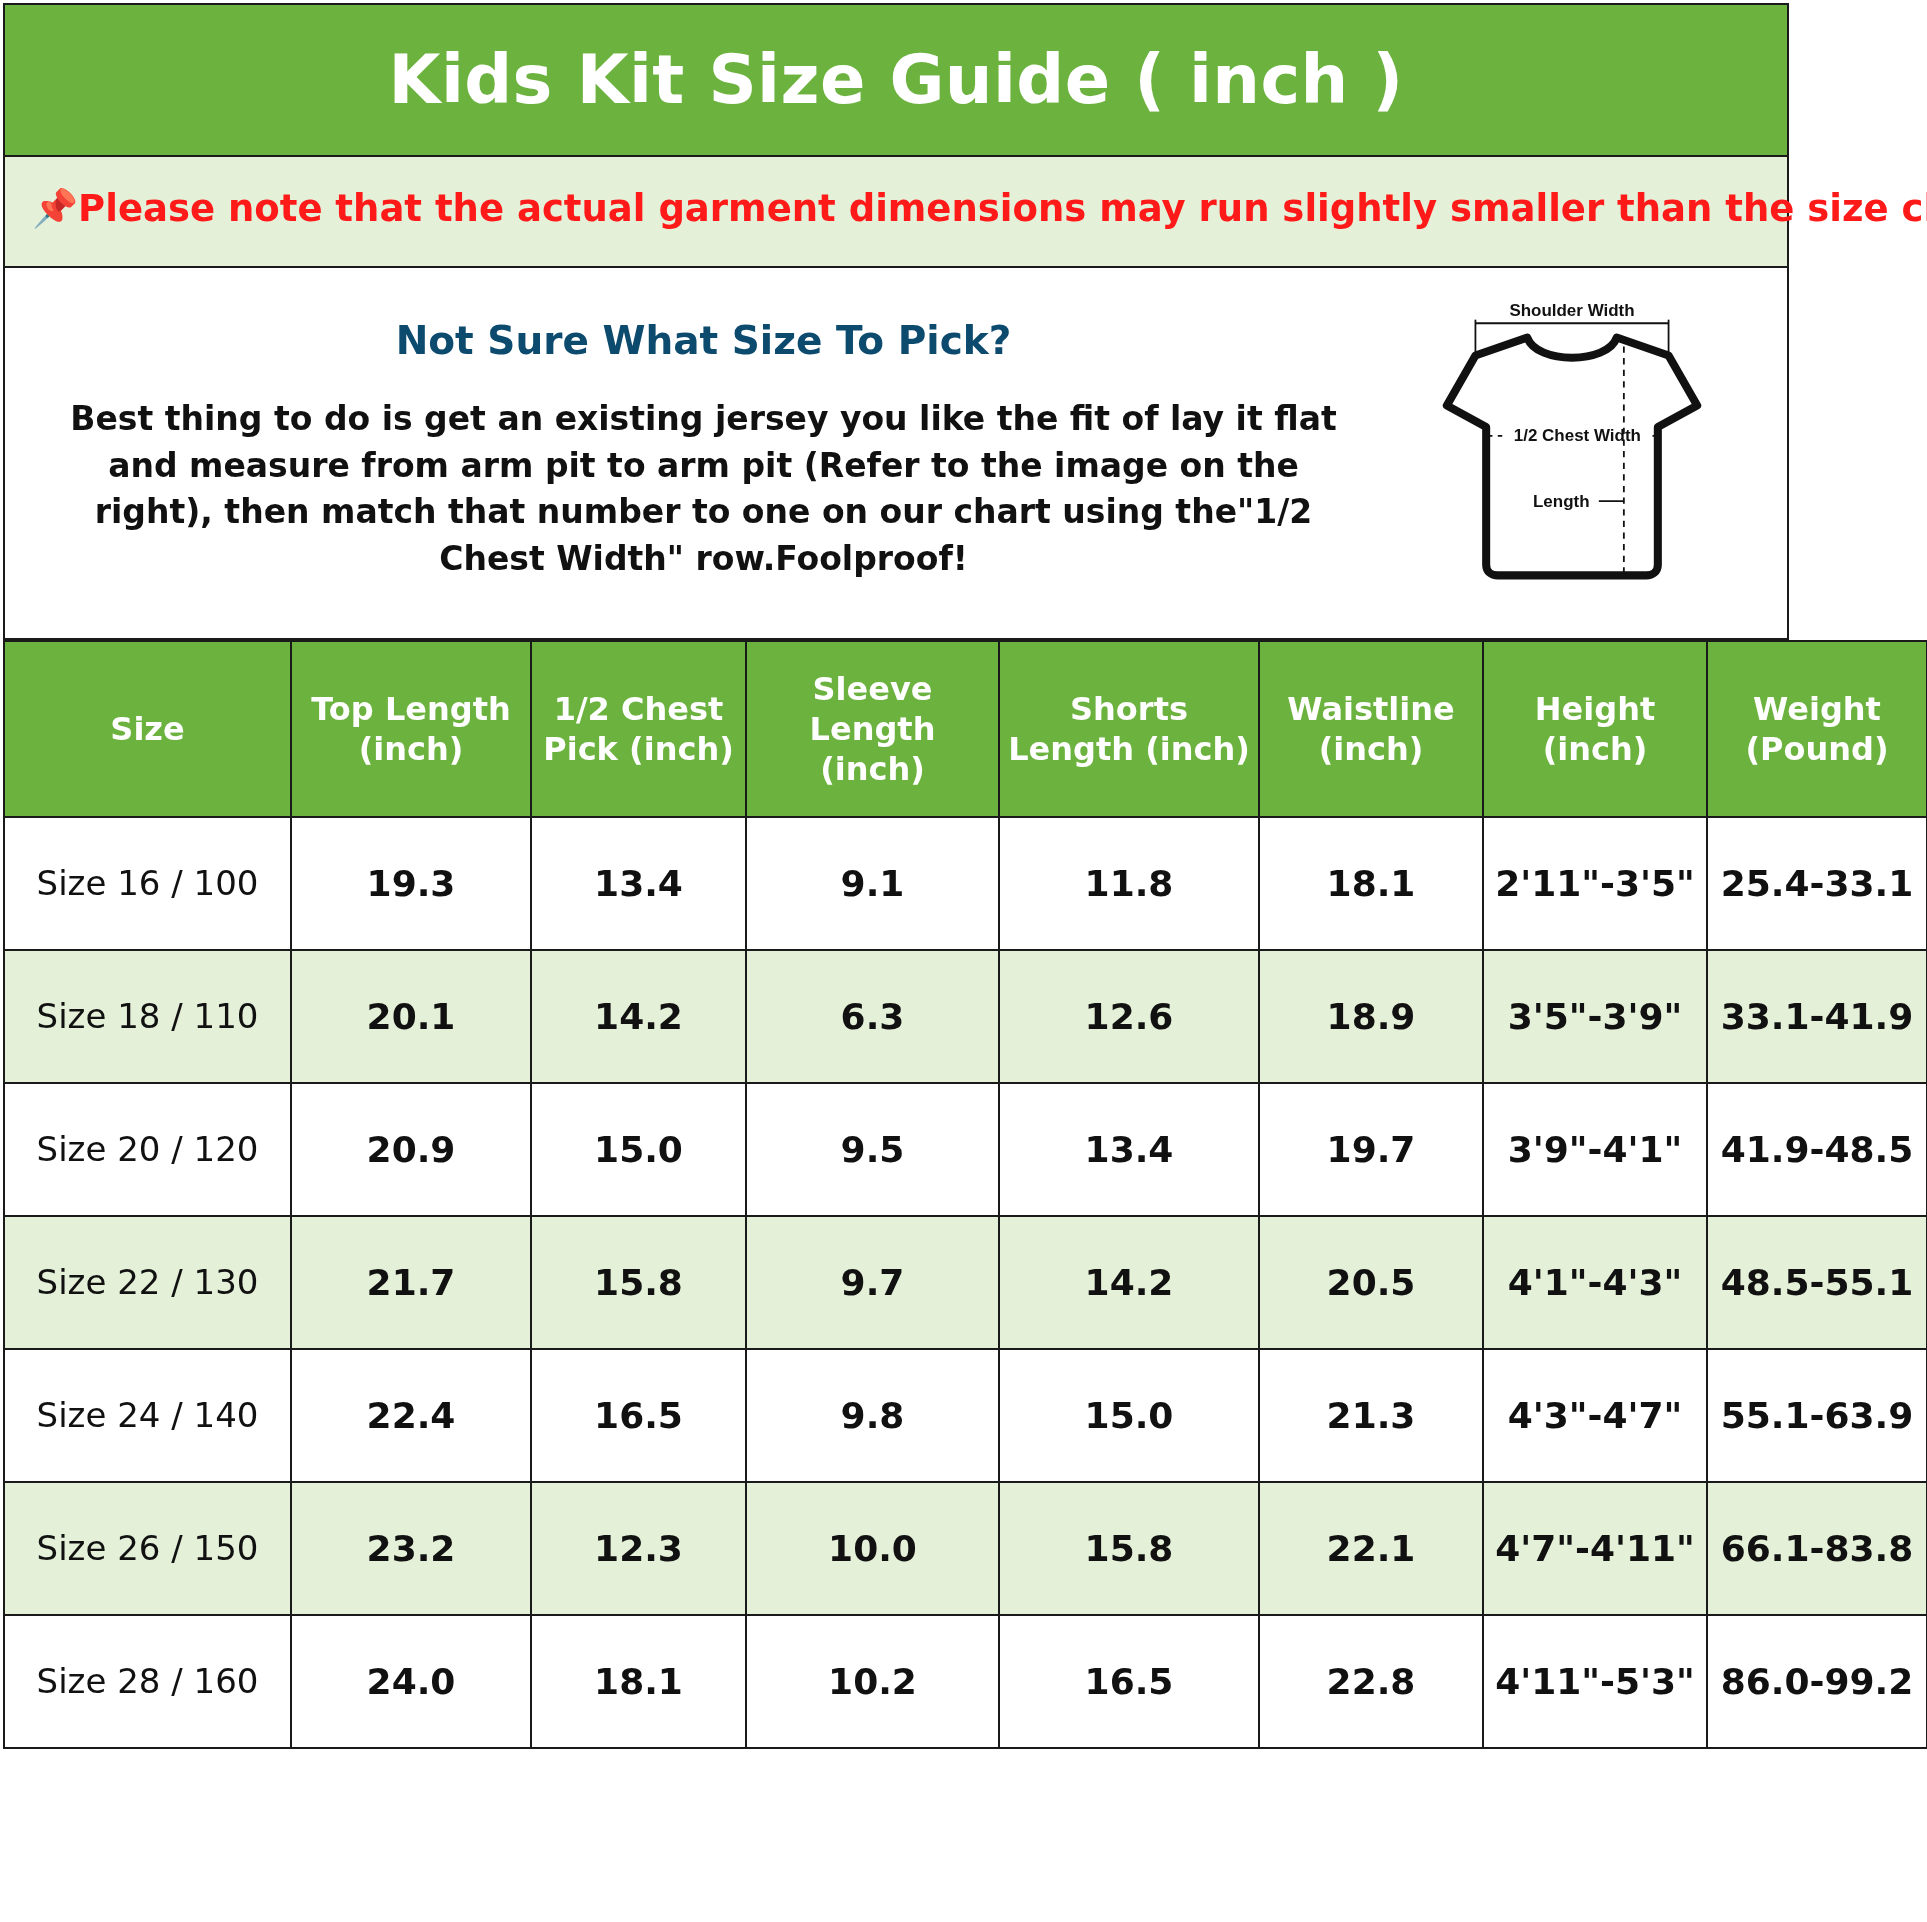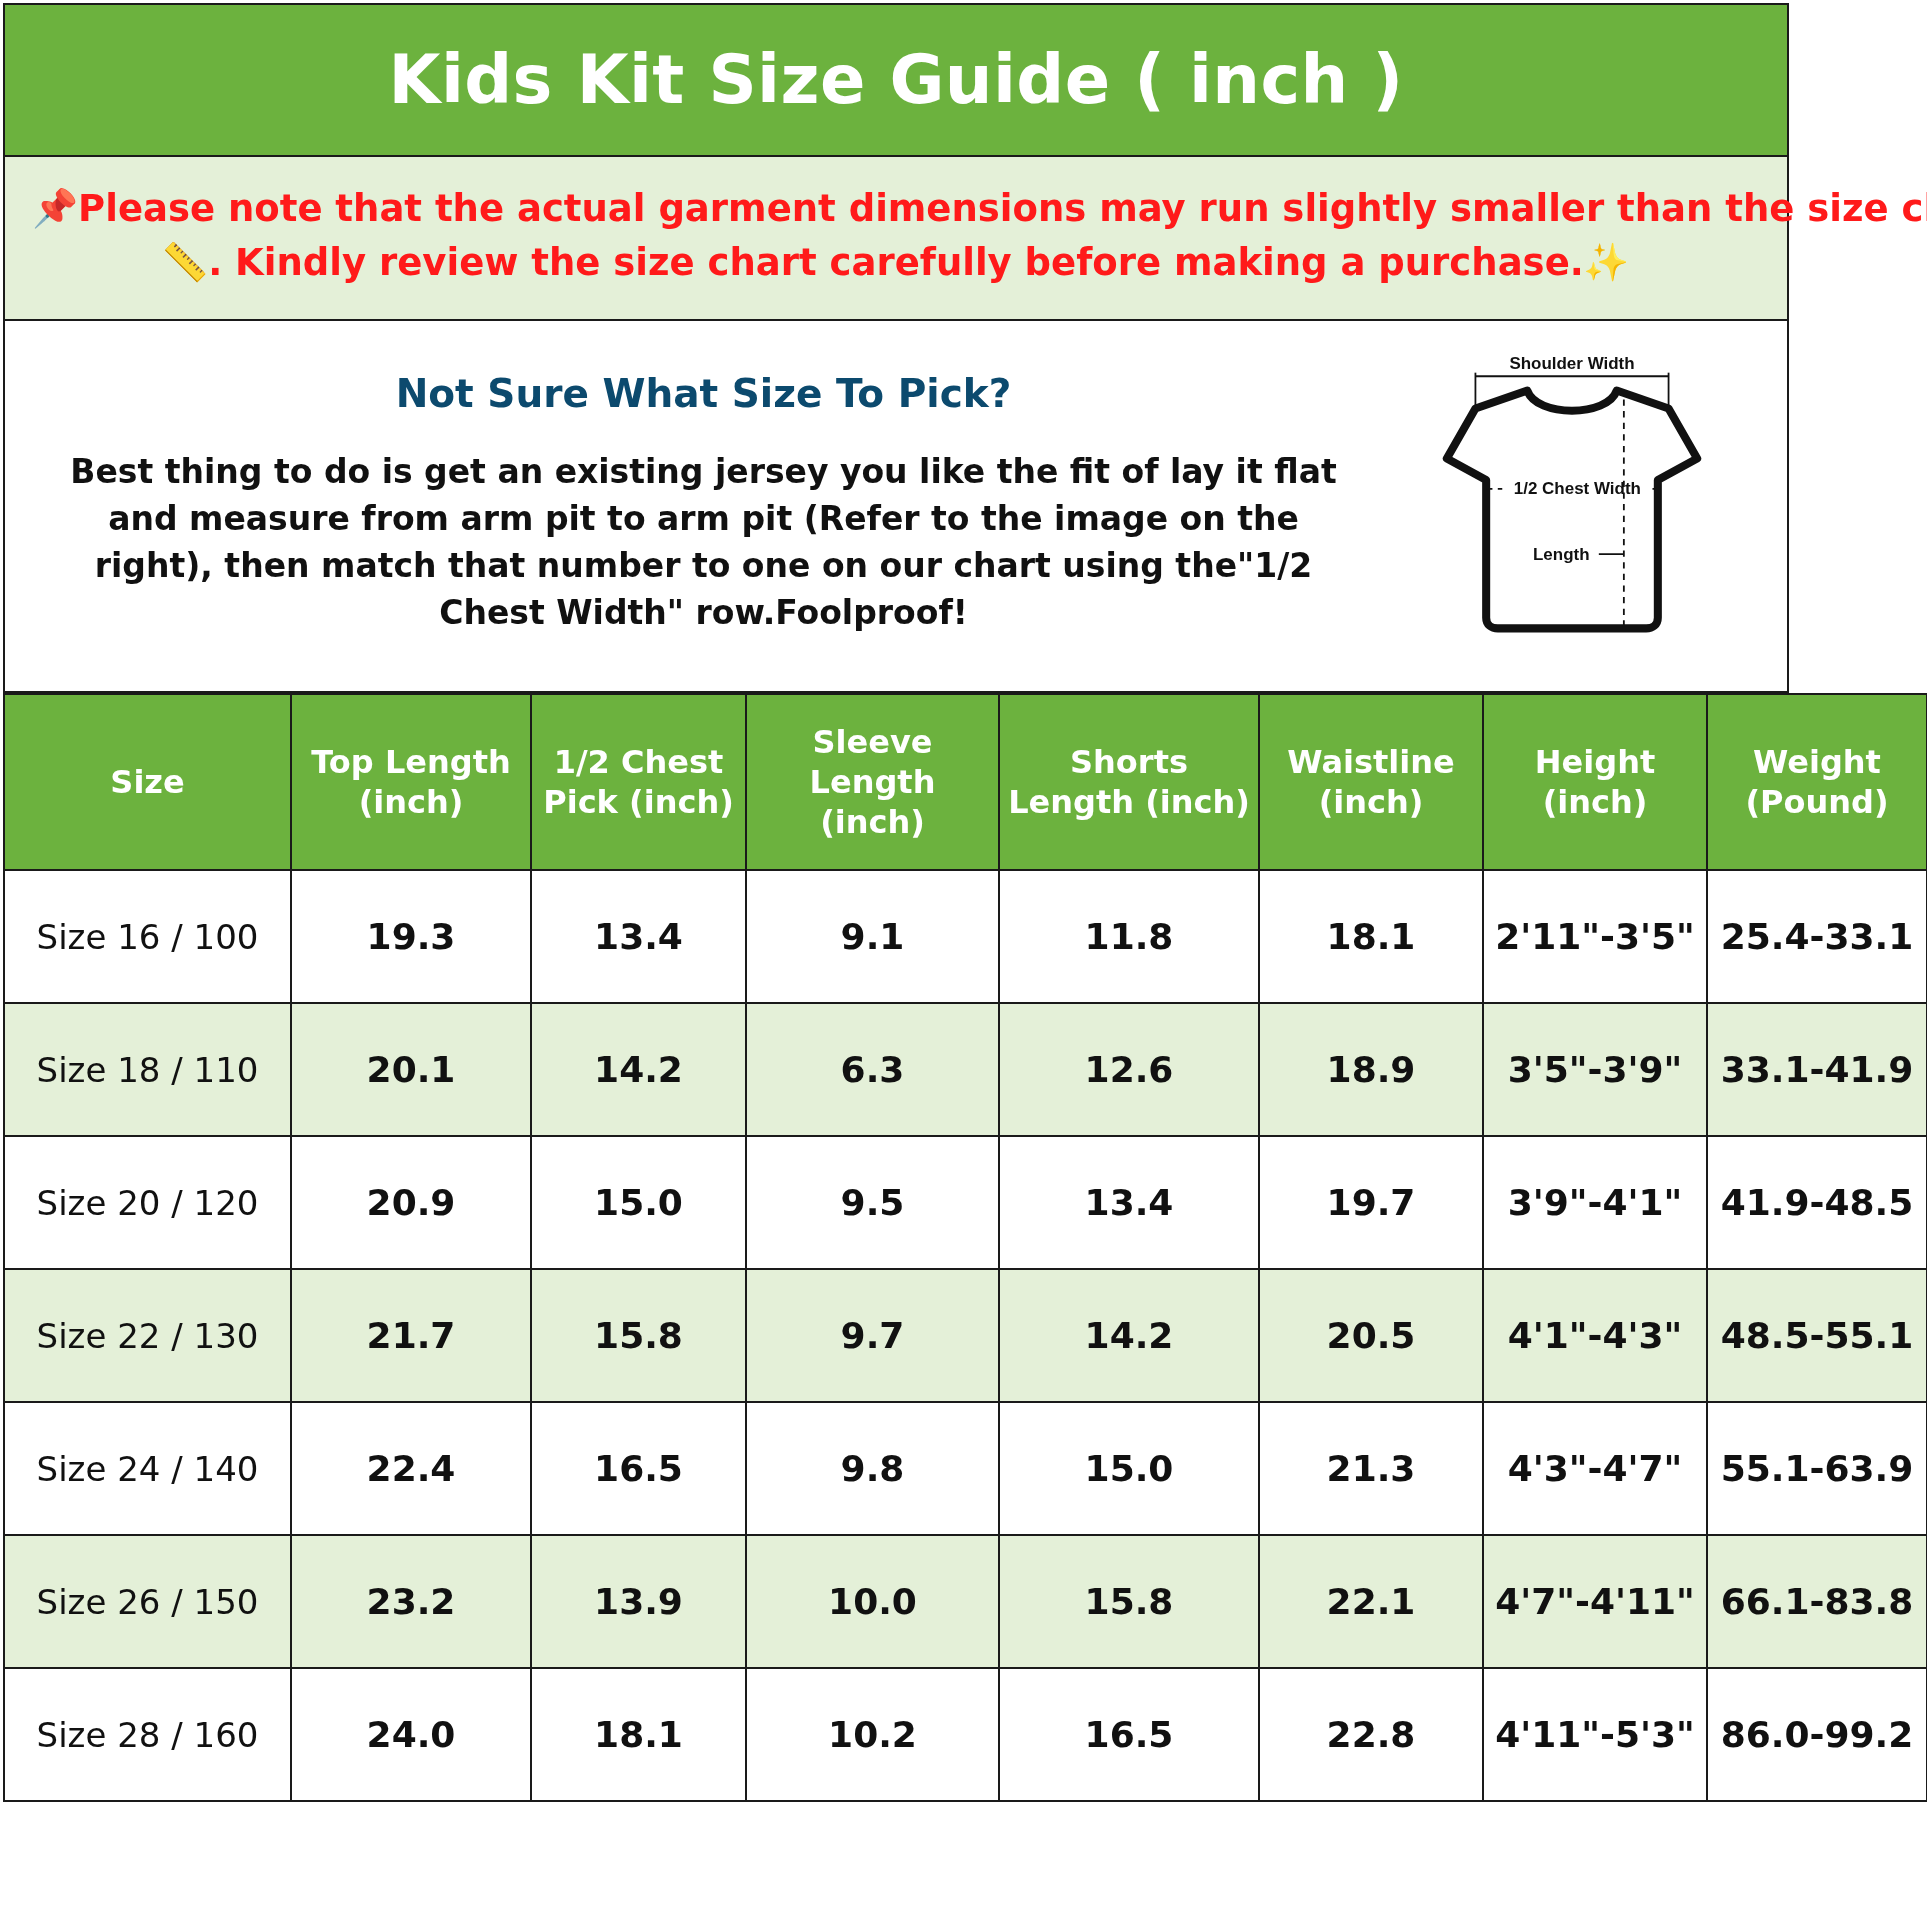--- a/index.html
+++ b/index.html
@@ -147,23 +147,20 @@
 
 <div class="sheet">
 
   <div class="title-bar">
     <h1>Kids Kit Size Guide ( inch )</h1>
   </div>
 
   <div class="note-band">
     <div class="note-line">
       <span class="emoji">📌</span><span>Please note that the actual garment dimensions may run slightly smaller than the size chart</span>
-    </div>
-    <div class="note-line">
-      <span class="emoji">📏</span><span>. Kindly review the size chart carefully before making a purchase.</span><span class="emoji">✨</span>
     </div>
   </div>
 
   <div class="help-section">
     <div class="help-text">
       <p class="help-title">Not Sure What Size To Pick?</p>
       <p class="help-body">Best thing to do is get an existing jersey you like the fit of lay it flat and measure from arm pit to arm pit (Refer to the image on the right), then match that number to one on our chart using the"1/2 Chest Width" row.Foolproof!</p>
     </div>
     <div class="diagram">
       <svg width="358" height="304" viewBox="0 0 400 340">
@@ -278,21 +275,21 @@
         <td>16.5</td>
         <td>9.8</td>
         <td>15.0</td>
         <td>21.3</td>
         <td>4'3"-4'7"</td>
         <td>55.1-63.9</td>
       </tr>
       <tr class="alt">
         <td class="size-cell">Size 26 / 150</td>
         <td>23.2</td>
-        <td>13.9</td>
+        <td>12.3</td>
         <td>10.0</td>
         <td>15.8</td>
         <td>22.1</td>
         <td>4'7"-4'11"</td>
         <td>66.1-83.8</td>
       </tr>
       <tr>
         <td class="size-cell">Size 28 / 160</td>
         <td>24.0</td>
         <td>18.1</td>

